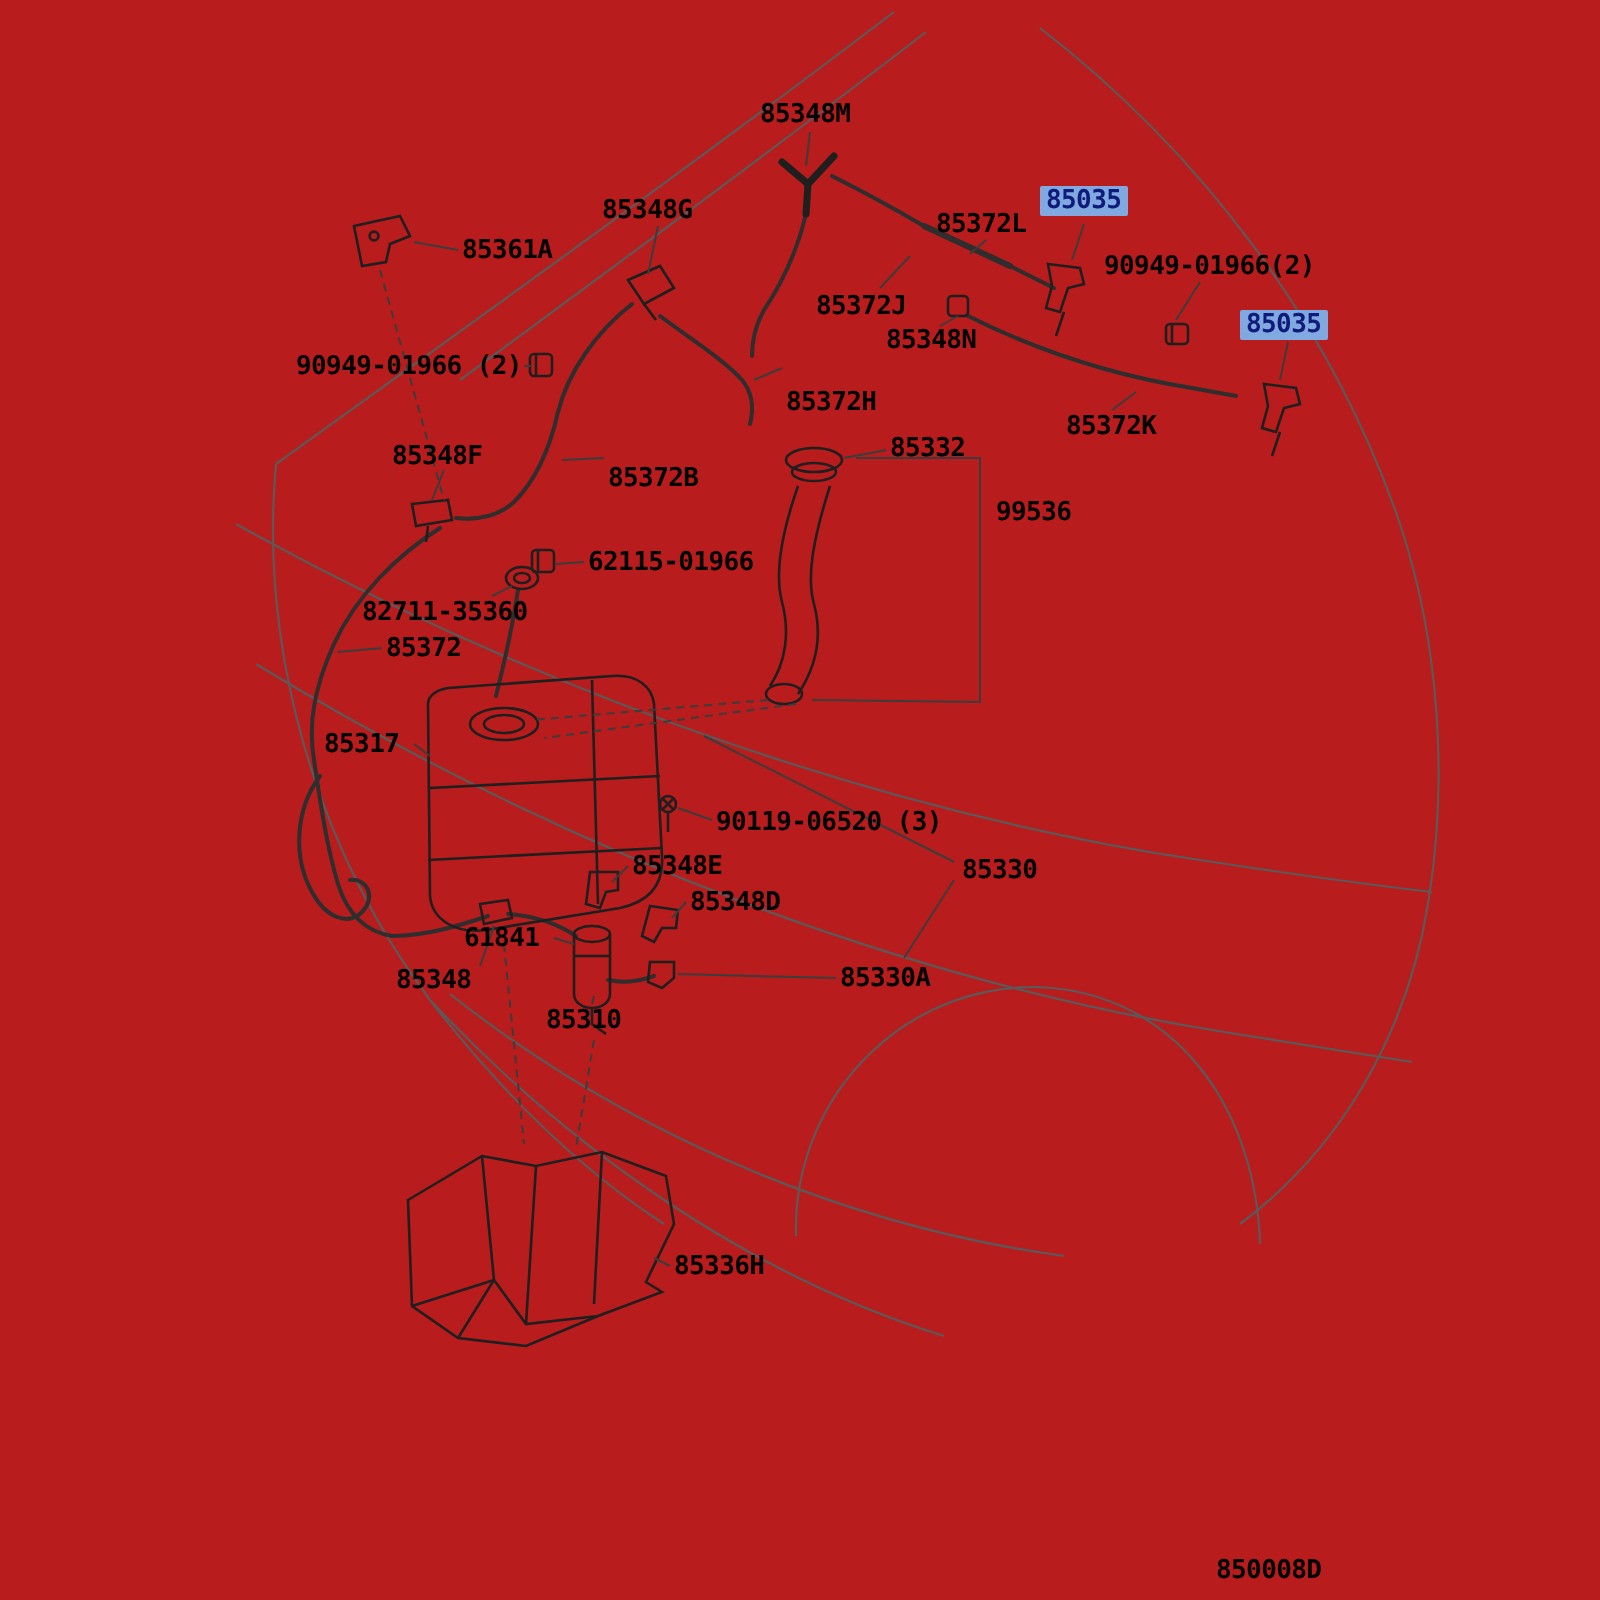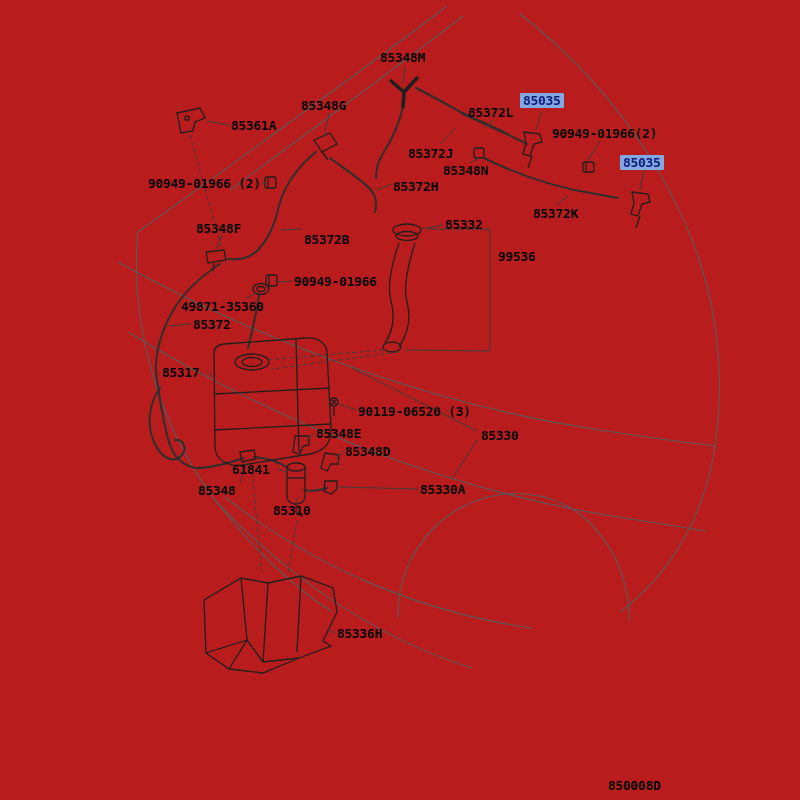--- a/index.html
+++ b/index.html
@@ -197,28 +197,28 @@
       <div class="part-label" style="left: 380px; top: 50px;">85348M</div>
       <div class="part-label" style="left: 301px; top: 98px;">85348G</div>
       <div class="part-label highlighted" style="left: 520px; top: 93px; background: rgb(127, 169, 224); color: rgb(16, 26, 122);">85035</div>
       <div class="part-label" style="left: 468px; top: 105px;">85372L</div>
       <div class="part-label" style="left: 231px; top: 118px;">85361A</div>
       <div class="part-label" style="left: 552px; top: 126px;">90949-01966(2)</div>
       <div class="part-label" style="left: 408px; top: 146px;">85372J</div>
       <div class="part-label highlighted" style="left: 620px; top: 155px; background: rgb(127, 169, 224); color: rgb(16, 26, 122);">85035</div>
       <div class="part-label" style="left: 443px; top: 163px;">85348N</div>
       <div class="part-label" style="left: 148px; top: 176px;">90949-01966 (2)</div>
-      <div class="part-label" style="left: 393px; top: 179px;">85372H</div>
+      <div class="part-label" style="left: 393px; top: 194px;">85372H</div>
       <div class="part-label" style="left: 533px; top: 206px;">85372K</div>
       <div class="part-label" style="left: 196px; top: 221px;">85348F</div>
       <div class="part-label" style="left: 304px; top: 232px;">85372B</div>
       <div class="part-label" style="left: 445px; top: 217px;">85332</div>
       <div class="part-label" style="left: 498px; top: 249px;">99536</div>
-      <div class="part-label" style="left: 294px; top: 274px;">90949-01966</div>
-      <div class="part-label" style="left: 181px; top: 299px;">49871-35360</div>
+      <div class="part-label" style="left: 294px; top: 274px;">62115-01966</div>
+      <div class="part-label" style="left: 181px; top: 299px;">82711-35360</div>
       <div class="part-label" style="left: 193px; top: 317px;">85372</div>
       <div class="part-label" style="left: 162px; top: 365px;">85317</div>
       <div class="part-label" style="left: 358px; top: 404px;">90119-06520 (3)</div>
       <div class="part-label" style="left: 316px; top: 426px;">85348E</div>
       <div class="part-label" style="left: 481px; top: 428px;">85330</div>
       <div class="part-label" style="left: 345px; top: 444px;">85348D</div>
       <div class="part-label" style="left: 232px; top: 462px;">61841</div>
       <div class="part-label" style="left: 198px; top: 483px; text-align: center;">85348</div>
       <div class="part-label" style="left: 420px; top: 482px;">85330A</div>
       <div class="part-label" style="left: 273px; top: 503px;">85310</div>

